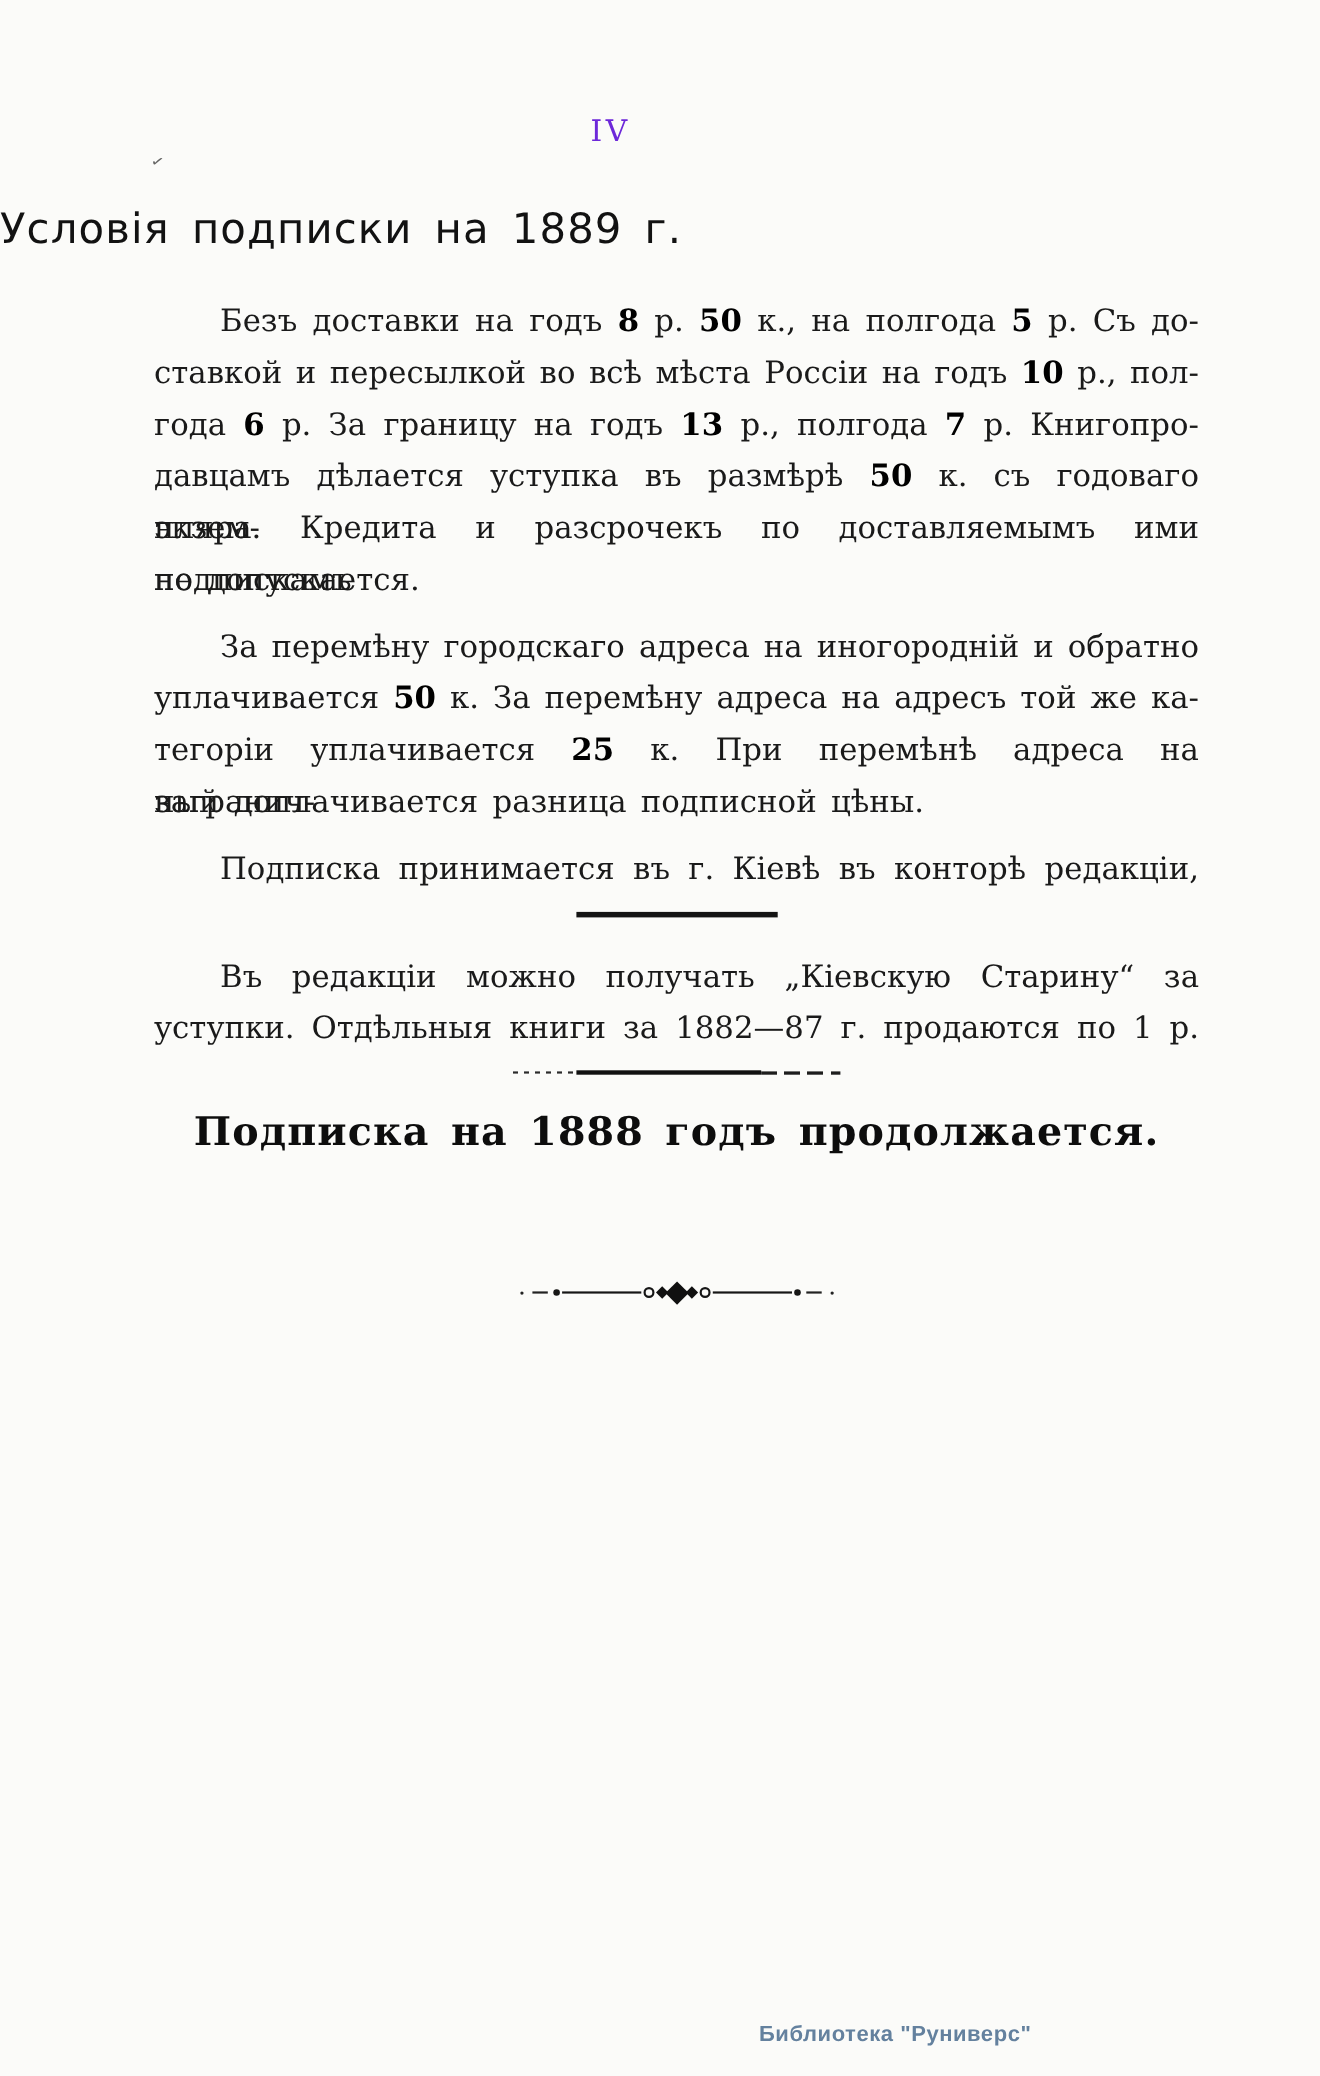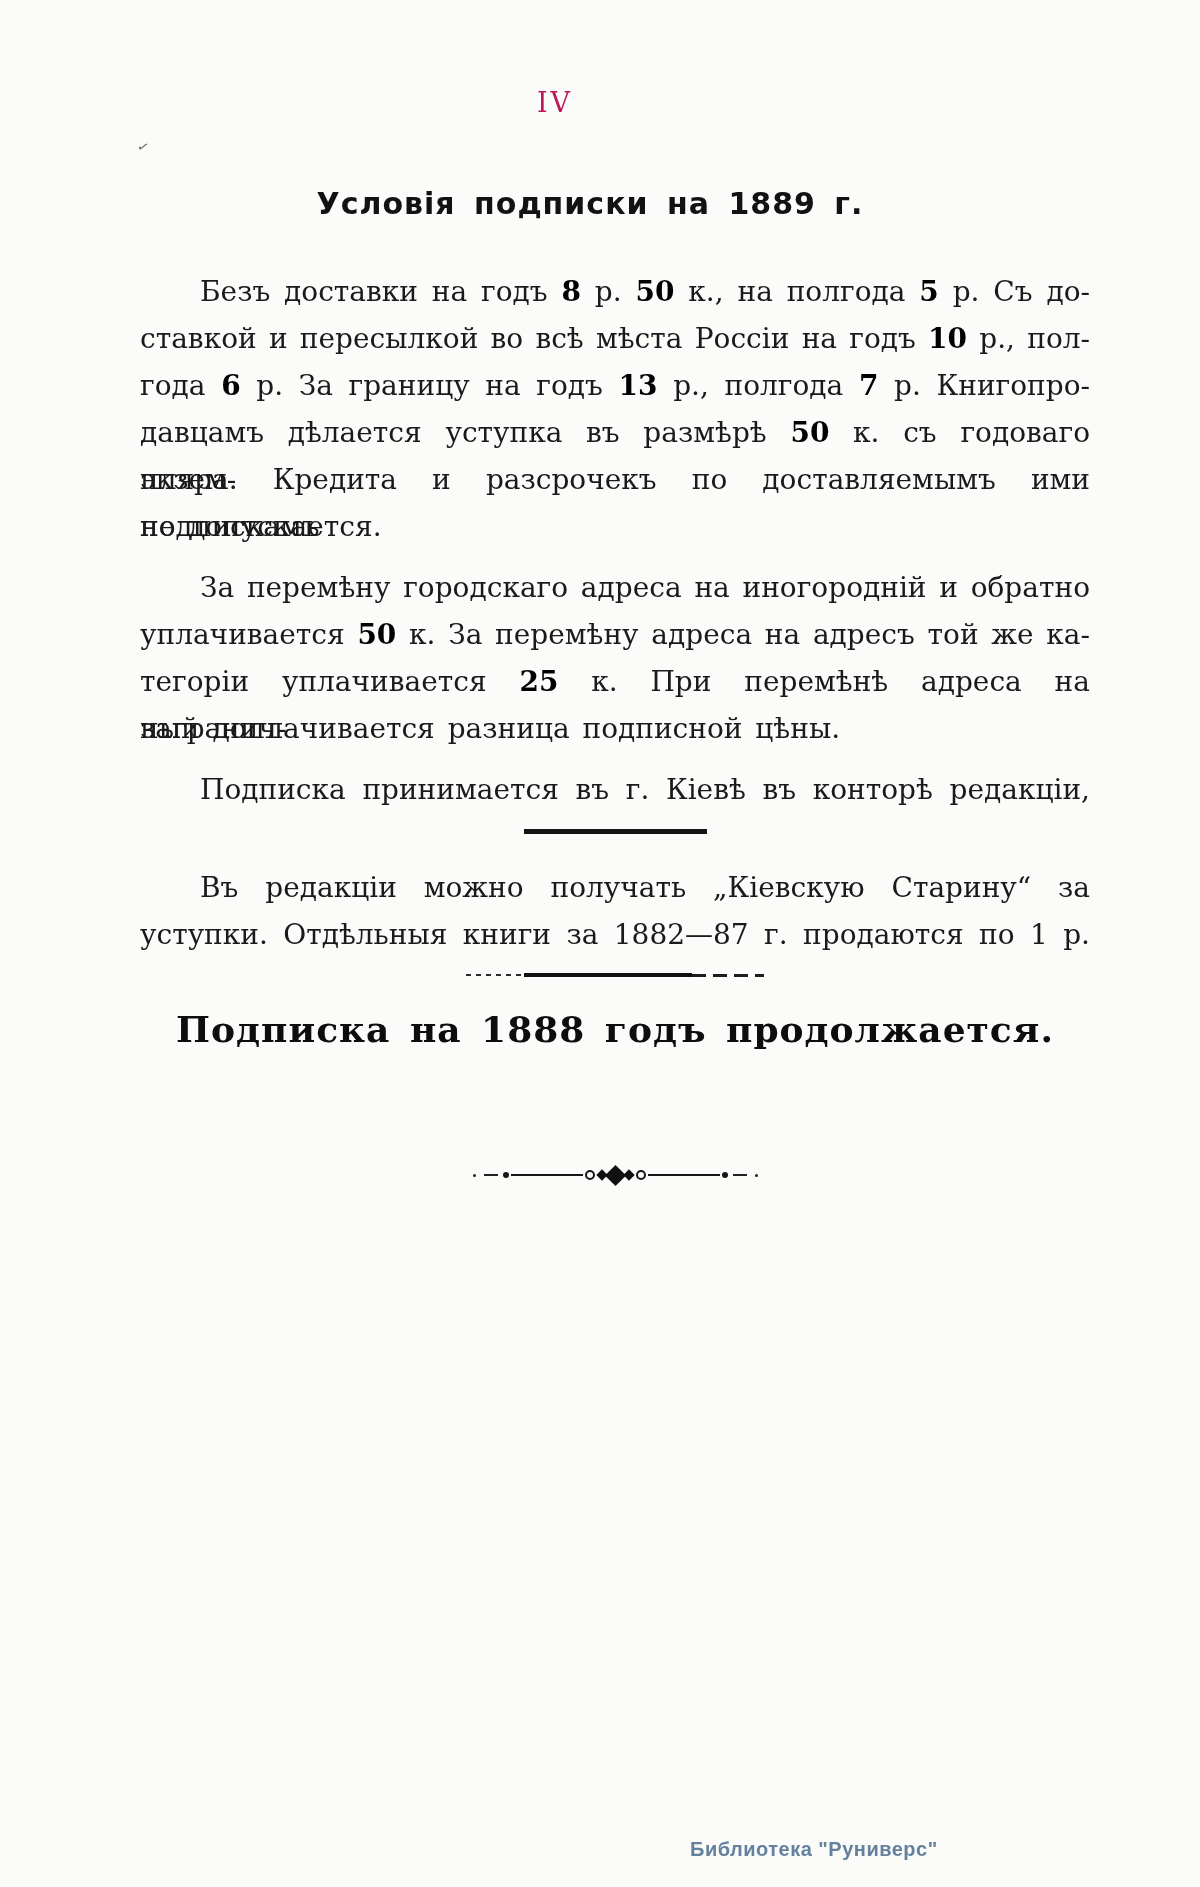--- a/index.html
+++ b/index.html
@@ -13,30 +13,30 @@
   }
   .page{position:absolute;inset:0;}
 
   .pencil-mark{
     position:absolute;left:137px;top:138px;
     font-size:15px;color:#3e3e3e;opacity:.8;
     transform:rotate(10deg) scaleY(.85);
   }
 
   .page-number{
-    position:absolute;top:87px;left:0;width:1110px;
+    position:absolute;top:104px;left:0;width:1110px;
     text-align:center;
-    font-size:27px;letter-spacing:3px;color:#be185d;
+    font-size:27px;letter-spacing:3px;color:#6d28d9;
   }
 
   .doc-heading{
     position:absolute;top:186px;left:0;width:1180px;margin:0;
-    text-align:center;
+    text-align:left;
     font-family:"DejaVu Sans","Liberation Sans",sans-serif;
-    font-weight:bold;font-size:30px;letter-spacing:1px;word-spacing:7px;
+    font-weight:normal;font-size:38px;letter-spacing:1px;word-spacing:7px;
     color:#121212;
   }
 
   .body-text{
     position:absolute;top:268px;left:140px;width:950px;
     font-size:28px;
   }
   .para{margin:0 0 14px 0;}
   .line{
     height:47px;line-height:47px;

